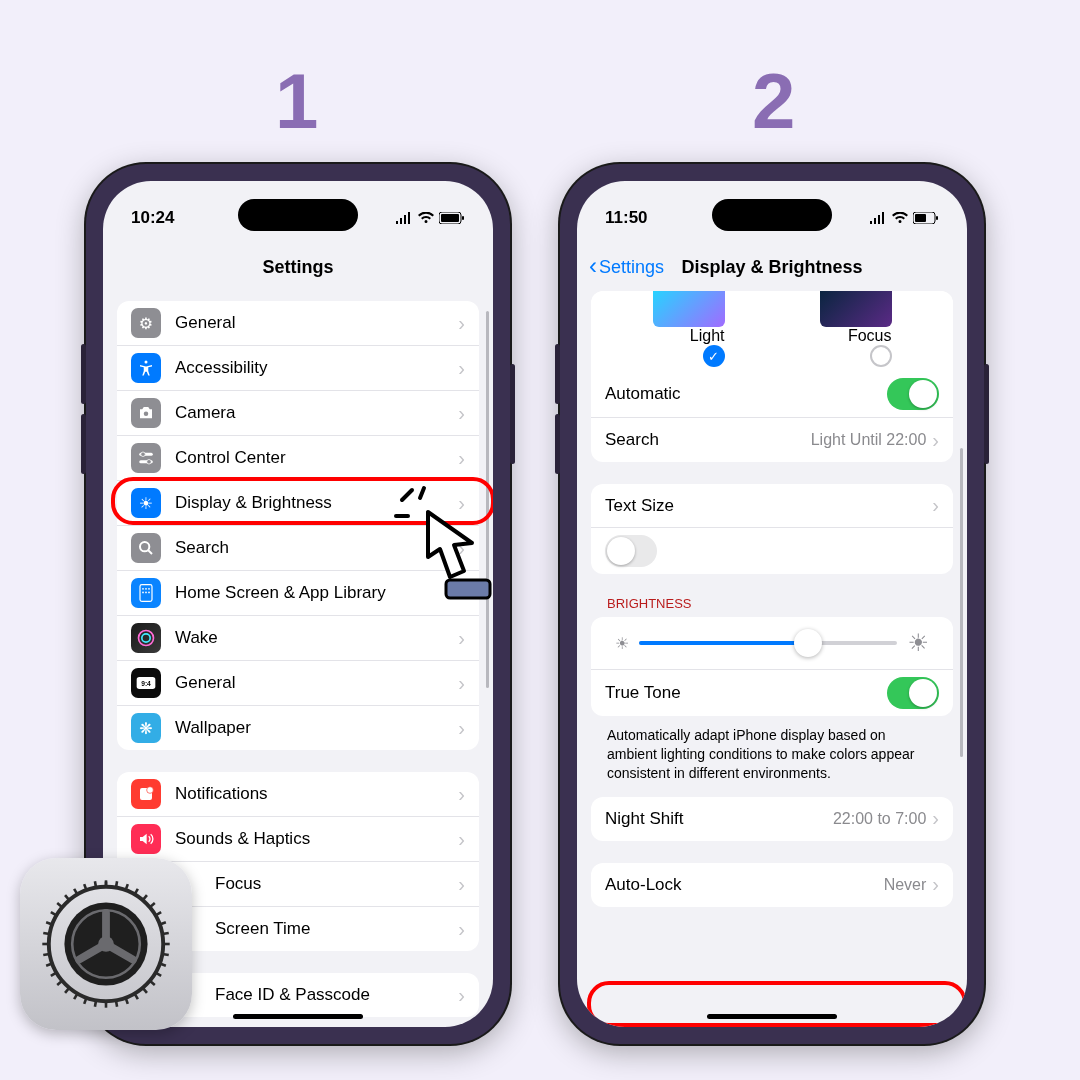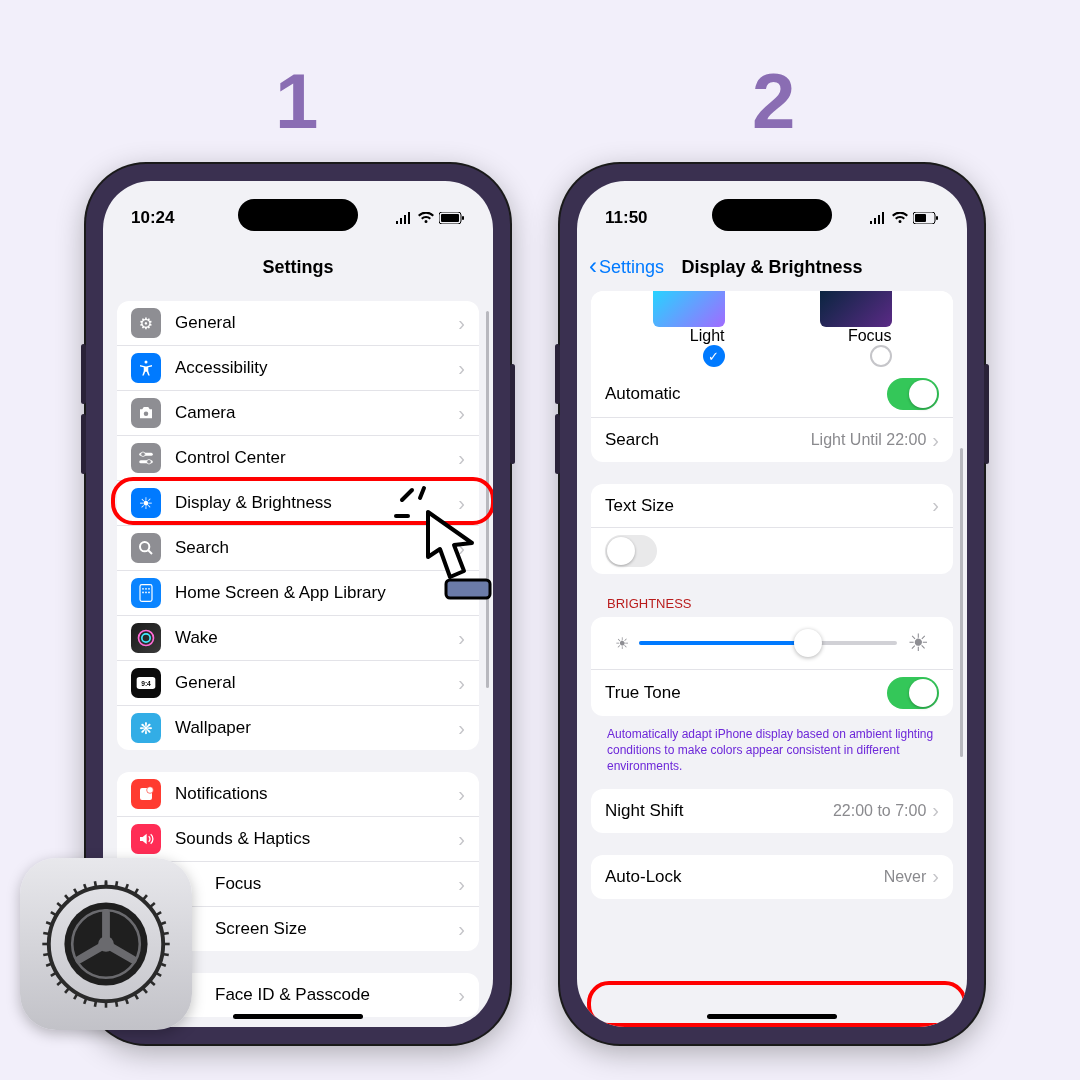--- a/index.html
+++ b/index.html
@@ -124,21 +124,21 @@
 .toggle.on { background:#34c759; }
 .toggle.on .knob { right:2px; }
 .toggle.off { background:#e9e9ea; }
 .toggle.off .knob { left:2px; }
 
 .section-label {
   text-transform:uppercase; font-size:13px; color:#b91c1c;
   padding:0 16px 6px;
 }
 .section-hint {
-  font-size:12px; color:#6d28d9; padding:6px 16px 14px;
+  font-size:14px; color:#000000; padding:6px 16px 14px;
   line-height:1.35;
 }
 
 .appearance {
   background:#fff; border-radius:12px 12px 0 0 ;
   margin-bottom:0; padding:0 14px;
 }
 .modes { display:flex; justify-content:space-around; padding-bottom:4px; }
 .mode { display:flex; flex-direction:column; align-items:flex-end; gap:0; }
 .mode .preview {
@@ -344,21 +344,21 @@
           <div class="label">Sounds &amp; Haptics</div>
           <div class="chev">›</div>
         </div>
         <div class="row">
           <div class="icon ic-purple">☽</div>
           <div class="label"><span style="padding-left:40px">Focus</span></div>
           <div class="chev">›</div>
         </div>
         <div class="row">
           <div class="icon ic-purple">⏳</div>
-          <div class="label"><span style="padding-left:40px">Screen Size</span></div>
+          <div class="label"><span style="padding-left:40px">Screen Time</span></div>
           <div class="chev">›</div>
         </div>
       </div>
 
       <div class="group">
         <div class="row">
           <div class="icon ic-green">☺︎</div>
           <div class="label"><span style="padding-left:40px">Face ID &amp; Passcode</span></div>
           <div class="chev">›</div>
         </div>

